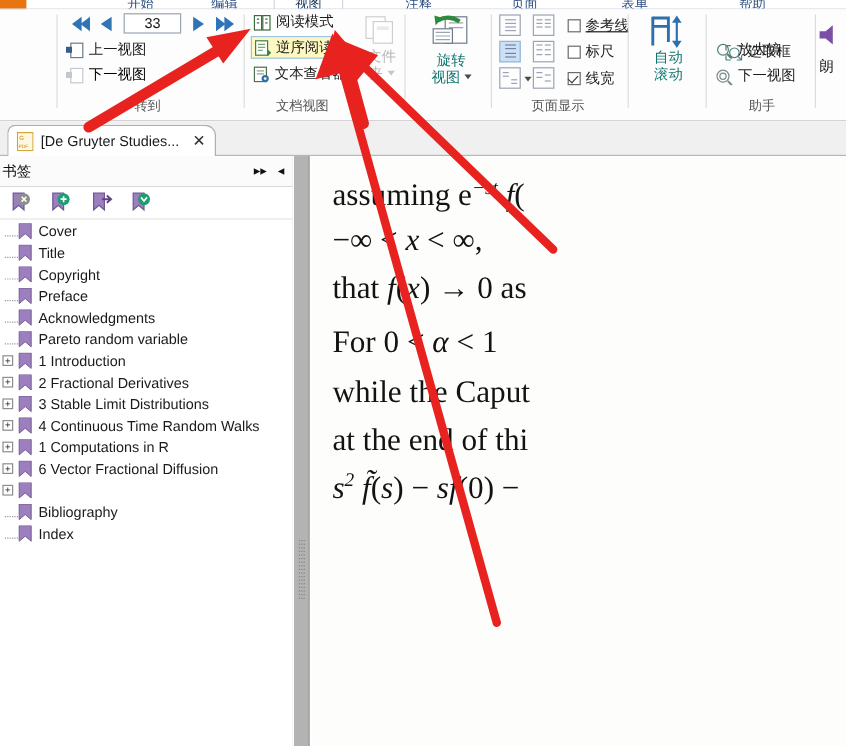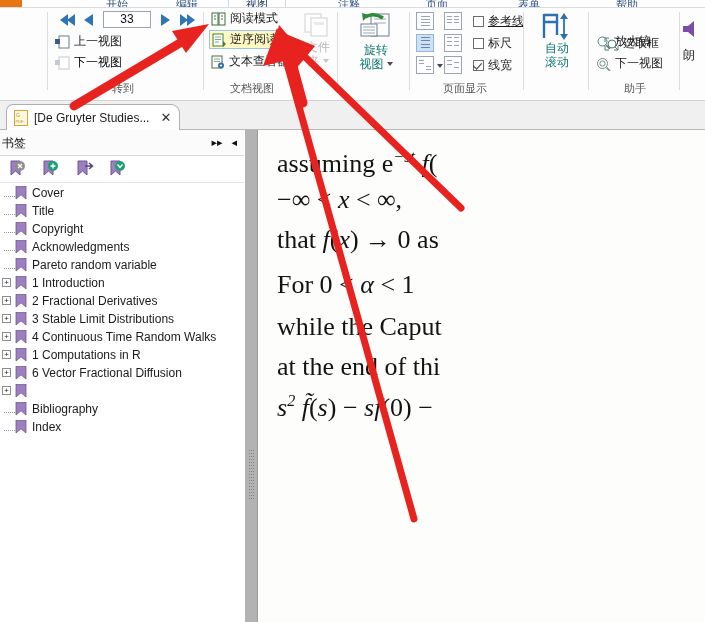--- a/index.html
+++ b/index.html
@@ -605,20 +605,27 @@
             <path d="M1 0 h10 v13 l-5 -4.2 l-5 4.2 z" fill="#9b7fbe" stroke="#74588f" stroke-width="0.8"></path>
           </svg>
           <span class="bmlabel">Title</span>
         </div>
         <div class="bmrow">
           <span class="bmdots"></span>
           <svg class="bmflag" viewBox="0 0 12 14">
             <path d="M1 0 h10 v13 l-5 -4.2 l-5 4.2 z" fill="#9b7fbe" stroke="#74588f" stroke-width="0.8"></path>
           </svg>
           <span class="bmlabel">Copyright</span>
+        </div>
+        <div class="bmrow">
+          <span class="bmdots"></span>
+          <svg class="bmflag" viewBox="0 0 12 14">
+            <path d="M1 0 h10 v13 l-5 -4.2 l-5 4.2 z" fill="#9b7fbe" stroke="#74588f" stroke-width="0.8"></path>
+          </svg>
+          <span class="bmlabel">Preface</span>
         </div>
         <div class="bmrow">
           <span class="bmdots"></span>
           <svg class="bmflag" viewBox="0 0 12 14">
             <path d="M1 0 h10 v13 l-5 -4.2 l-5 4.2 z" fill="#9b7fbe" stroke="#74588f" stroke-width="0.8"></path>
           </svg>
           <span class="bmlabel">Acknowledgments</span>
         </div>
         <div class="bmrow">
           <span class="bmdots"></span>

